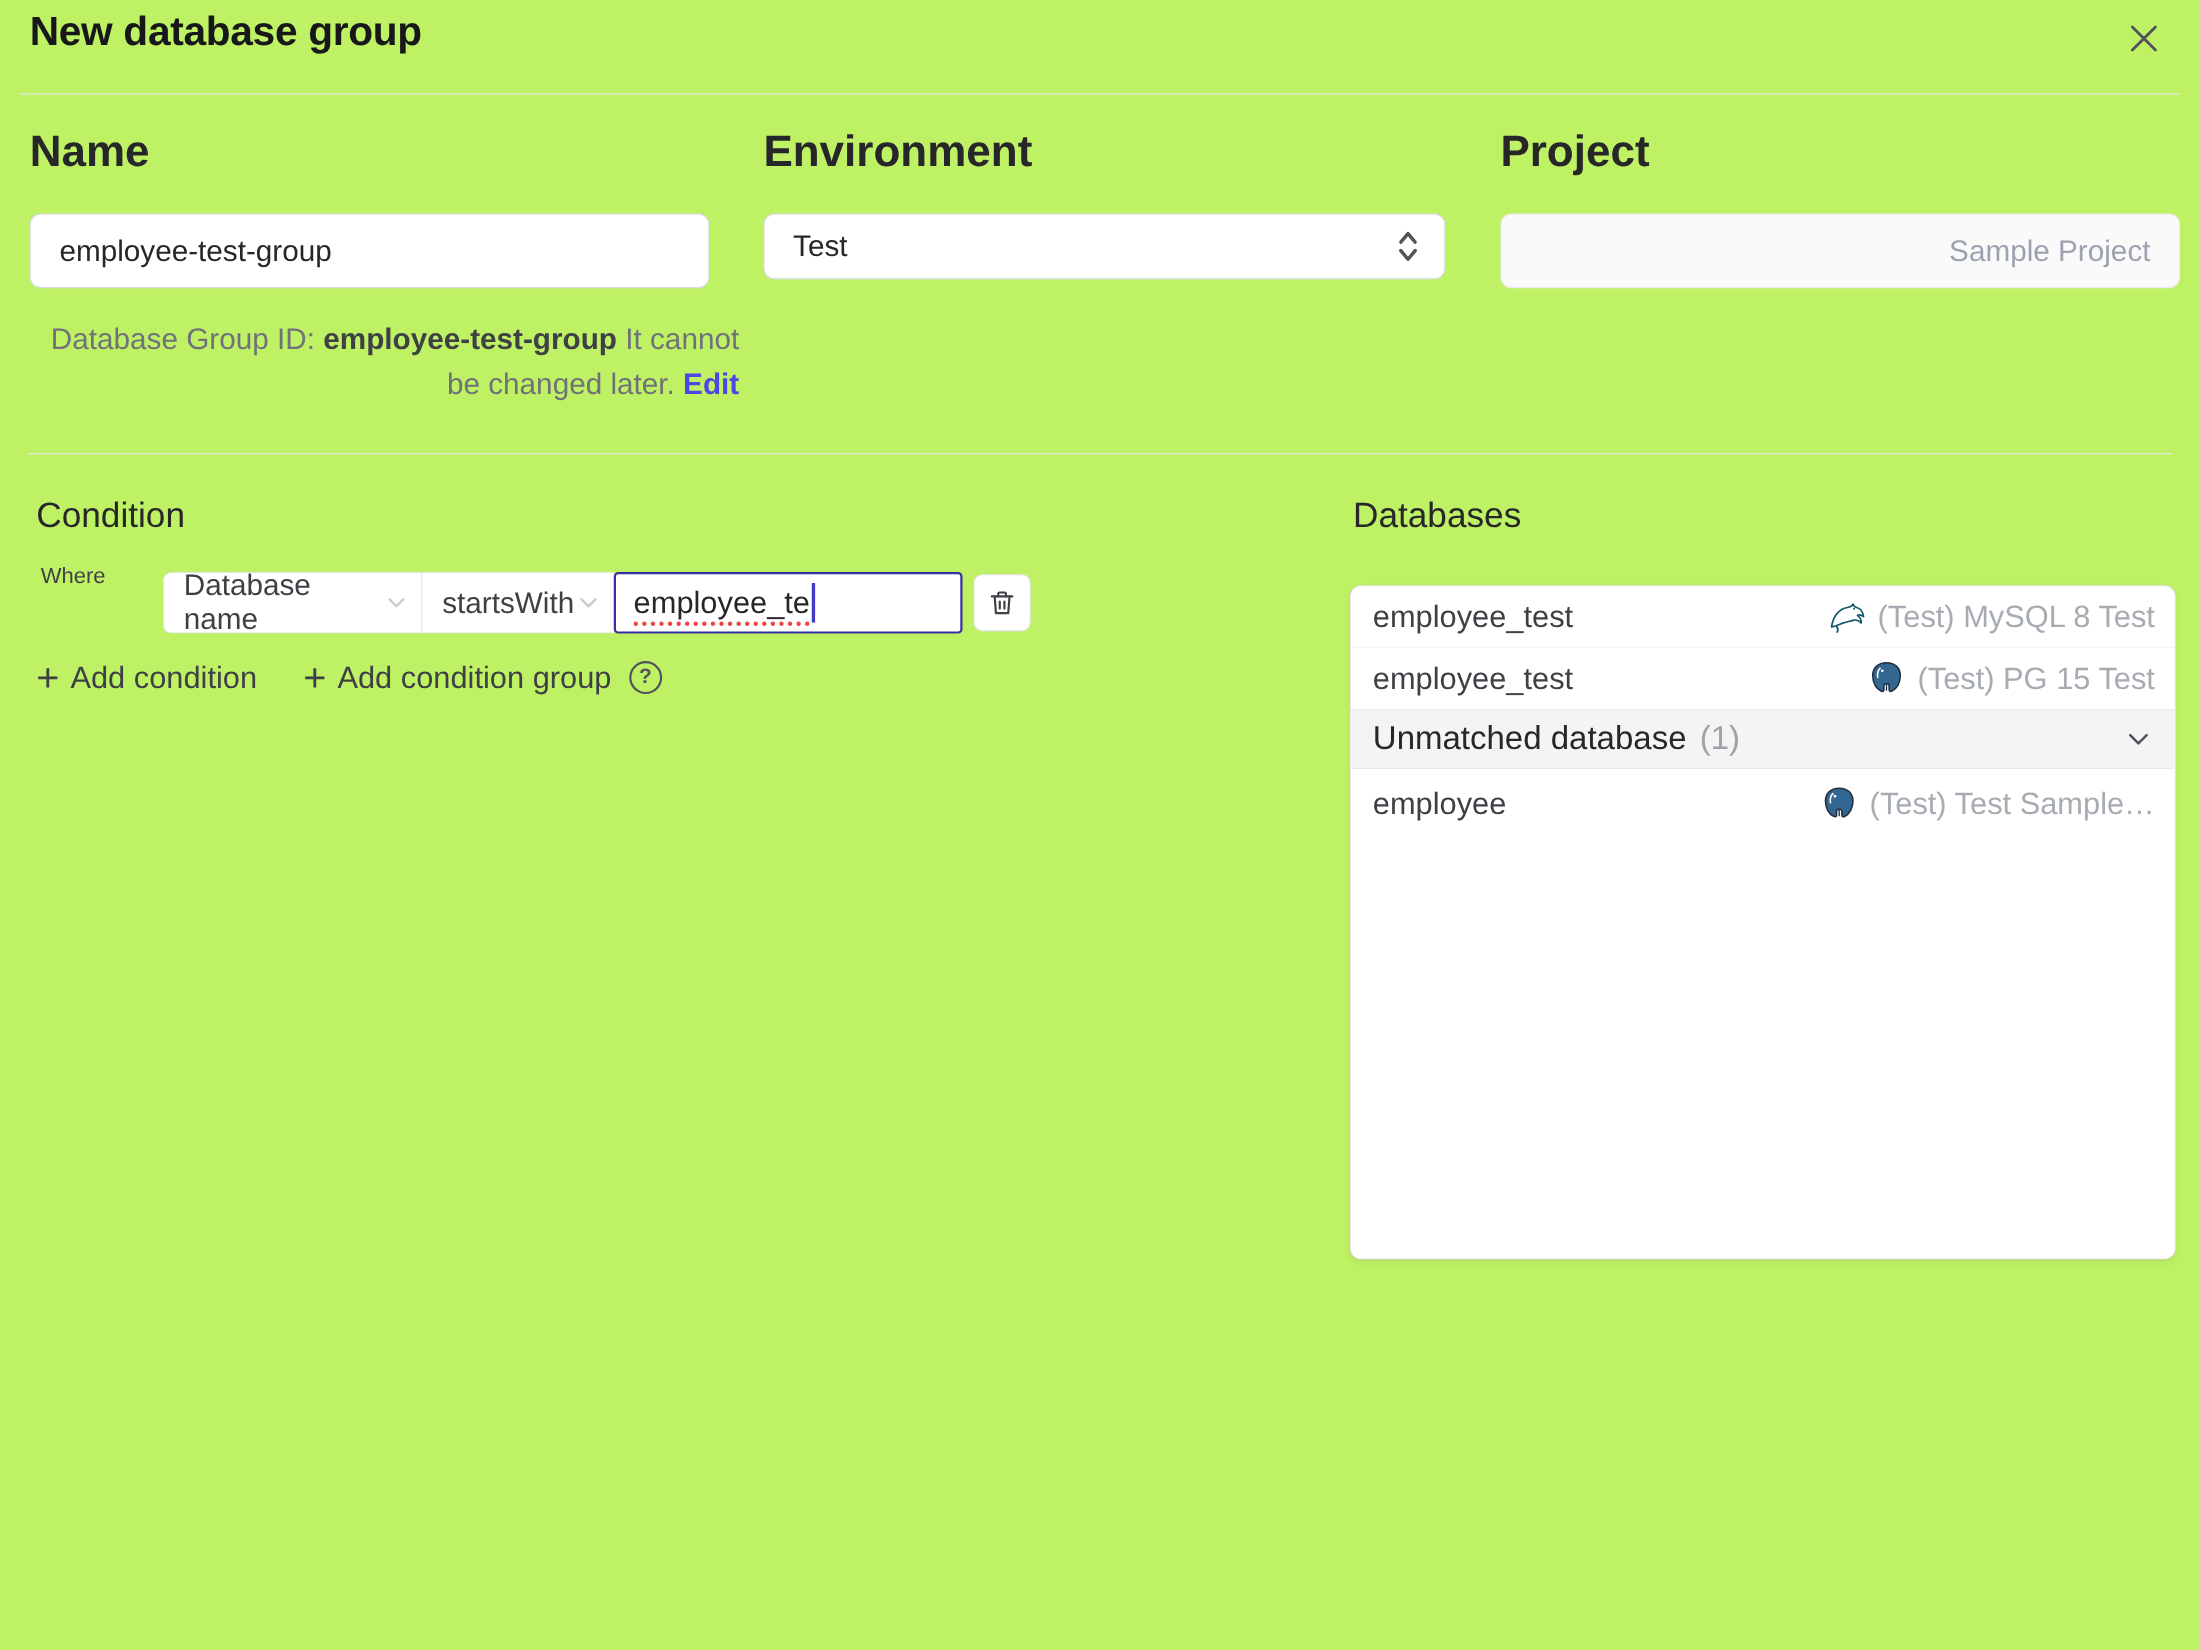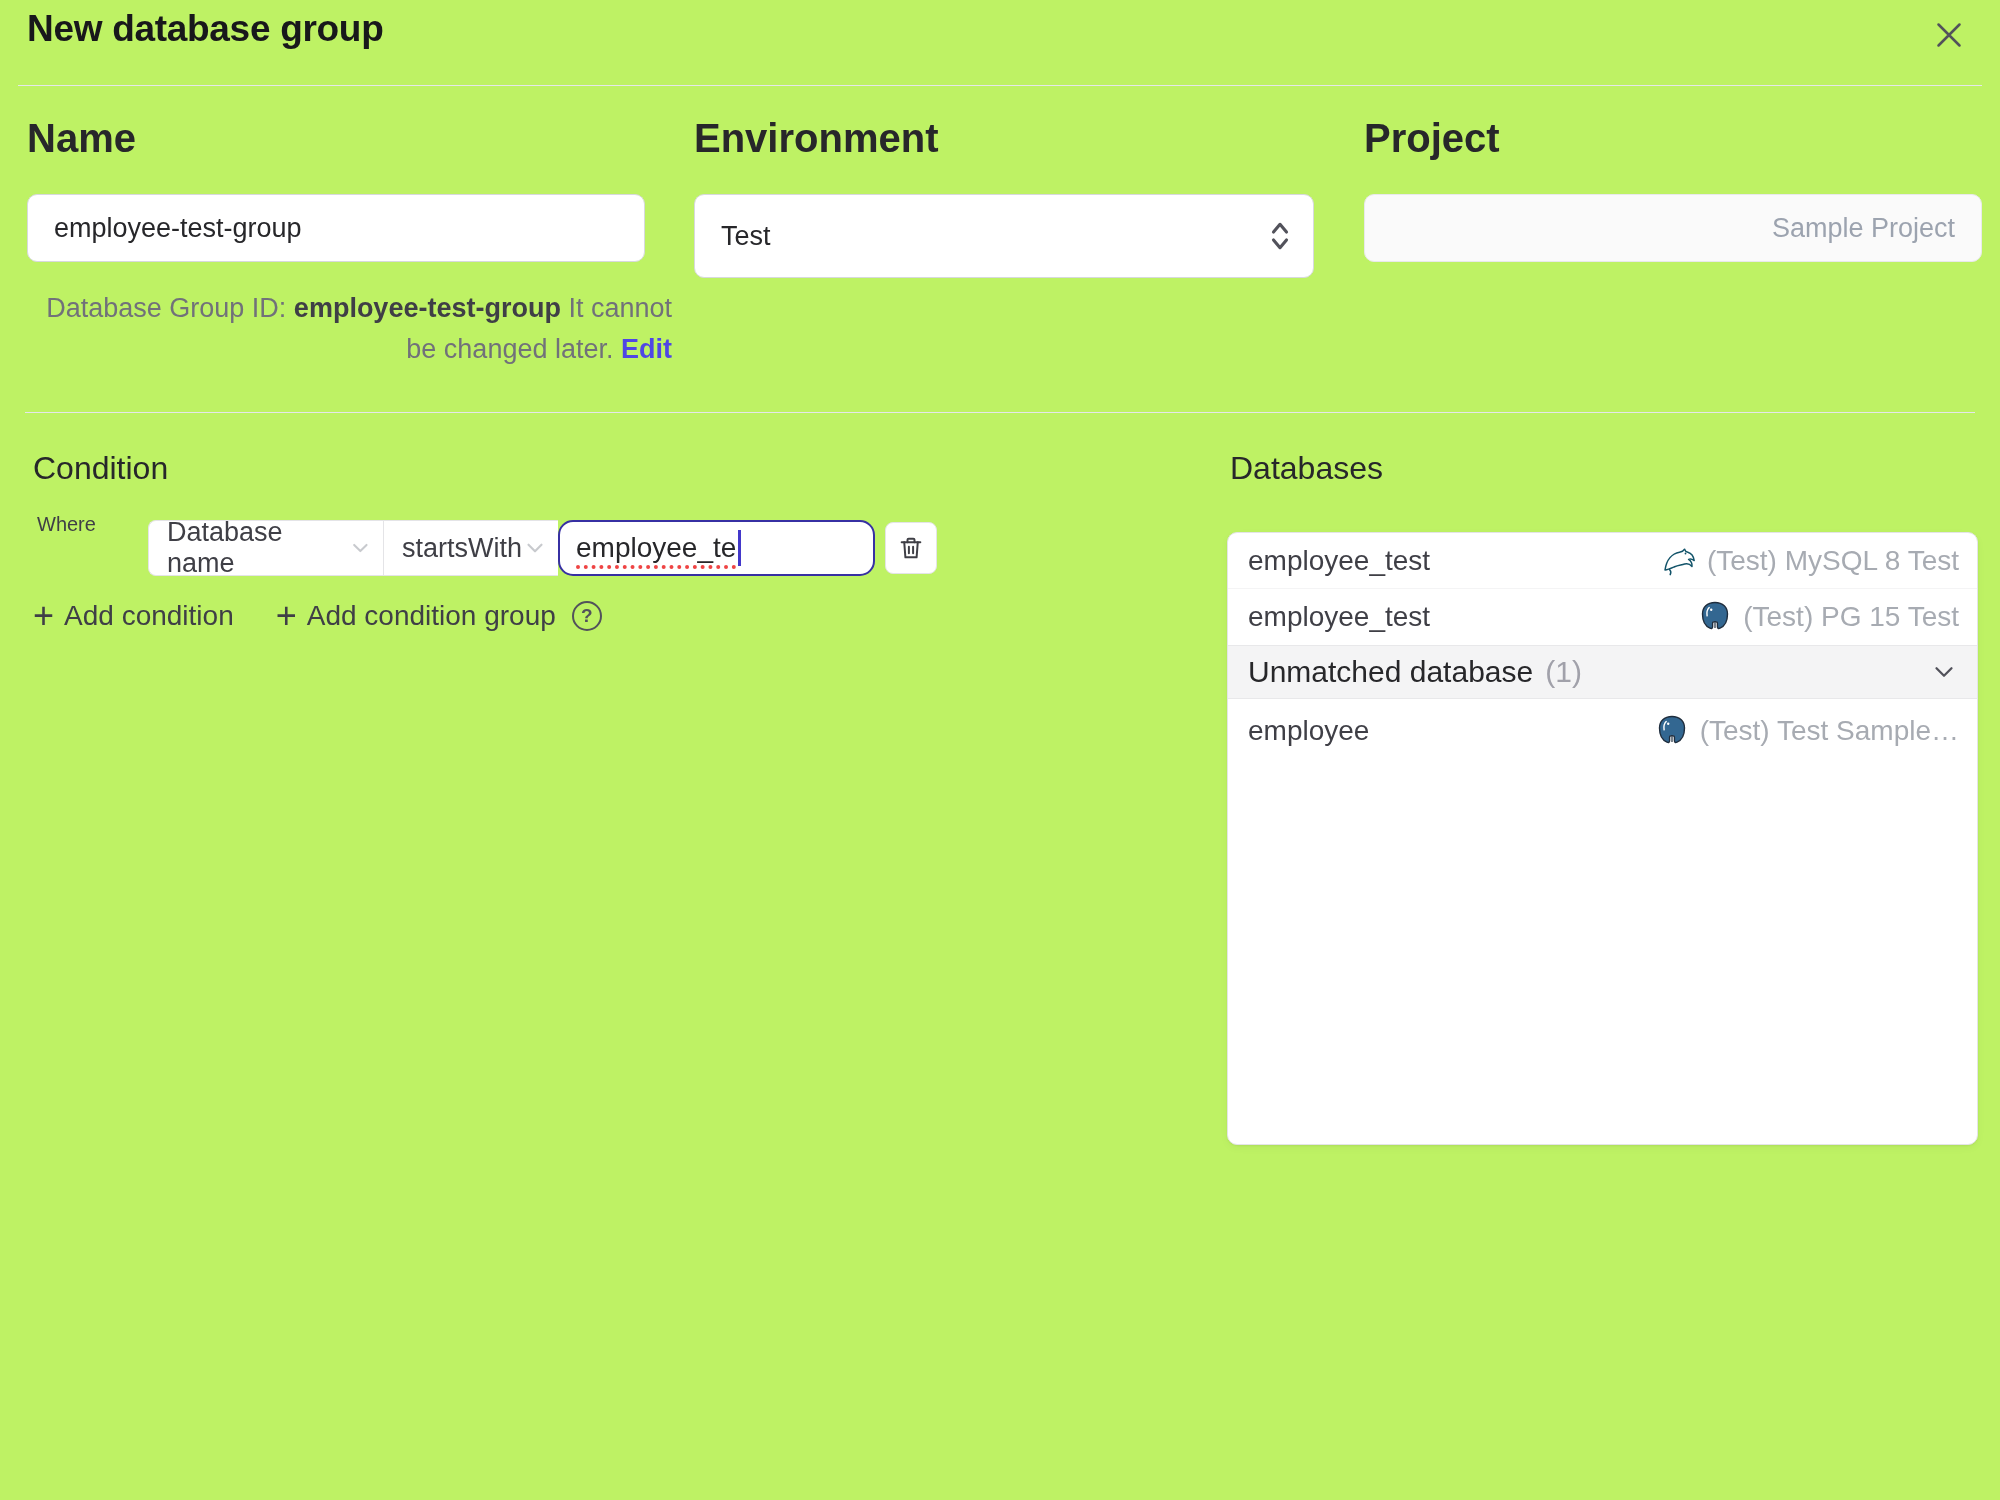--- a/index.html
+++ b/index.html
@@ -18,21 +18,21 @@
   .field-label { position:absolute; top:116px; font-size:40px; font-weight:700; color:#27272a; }
   .lbl-name { left:27px; }
   .lbl-env  { left:694px; }
   .lbl-proj { left:1364px; }
 
   .text-input { position:absolute; top:194px; height:68px; border:1.5px solid #d7d9dd; border-radius:10px; background:#fff;
                 font-family:inherit; font-size:27px; color:#27272a; padding:0 26px; outline:none; }
   .inp-name { left:27px; width:618px; }
   .inp-proj { left:1364px; width:618px; background:#fafafa; border-color:#e8e9eb; color:#9ca3af;text-align:right; }
 
-  .select { position:absolute; left:694px; top:194px; width:620px; height:84px; border:1.5px solid #d7d9dd; border-radius:10px;
+  .select { position:absolute; left:694px; top:194px; width:620px; height:60px; border:1.5px solid #d7d9dd; border-radius:10px;
             background:#fff; display:flex; align-items:center; padding:0 20px 0 26px; font-size:27px; color:#27272a; cursor:pointer; }
   .select .updown { margin-left:auto; }
 
   .hint { position:absolute; left:27px; top:288px; width:645px; font-size:27px; line-height:41px; color:#71717a;text-align:right; }
   .hint b { color:#3f3f46; font-weight:700; }
   .edit-link { color:#4f46e5; font-weight:600; text-decoration:none; cursor:pointer; }
 
   
   .section-heading { position:absolute; top:450px; font-size:32px; font-weight:500; color:#27272a; }
   .hd-condition { left:33px; }
@@ -41,21 +41,21 @@
   
   .where-label { position:absolute; left:37px; top:496px; height:56px; line-height:56px; font-size:20px; color:#3f3f46; }
   .cond-group { position:absolute; left:148px; top:520px; width:410px; height:56px; border:1.5px solid #e4e4e7;
                 border-radius:8px 0 0 8px; border-right:none; display:flex; background:#fff; }
   .cond-seg { display:flex; align-items:center; font-size:27px; color:#3f3f46; padding-left:18px; cursor:pointer; }
   .cond-seg .chev { margin-left:auto; margin-right:10px; }
   .seg-field { width:238px; border-right:1.5px solid #e4e4e7; }
   .seg-op { flex:1; }
 
   .cond-value { position:absolute; left:558px; top:520px; width:317px; height:56px; border:2.5px solid #3730a3;
-                border-radius:15px; background:#fff; display:flex; align-items:center; padding-left:16px; font-size:28px; color:#27272a; }
+                border-radius:4px; background:#fff; display:flex; align-items:center; padding-left:16px; font-size:28px; color:#27272a; }
   .misspelled { text-decoration-line:underline; text-decoration-style:dotted; text-decoration-color:#ef4444;
                 text-decoration-thickness:3.5px; text-underline-offset:8px; }
   .caret { display:inline-block; width:3px; height:36px; background:#4338ca; margin-left:2px; }
 
   .trash-btn { position:absolute; left:885px; top:522px; width:52px; height:52px; border:1.5px solid #e4e4e7; border-radius:8px;
                background:#fff; display:flex; align-items:center; justify-content:center; cursor:pointer; }
 
   .add-row { position:absolute; left:33px; top:600px; display:flex; align-items:center; gap:42px; }
   .add-btn { display:flex; align-items:center; gap:10px; font-size:28px; color:#3f3f46; background:none; border:none;
              font-family:inherit; cursor:pointer; }

